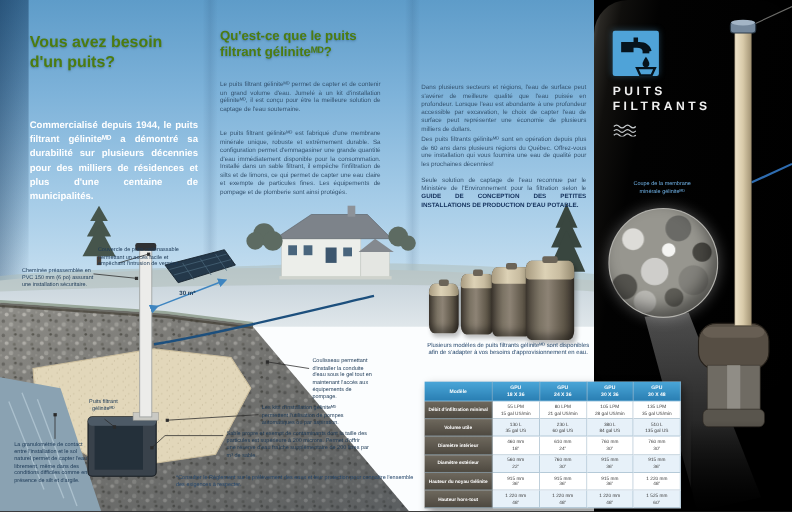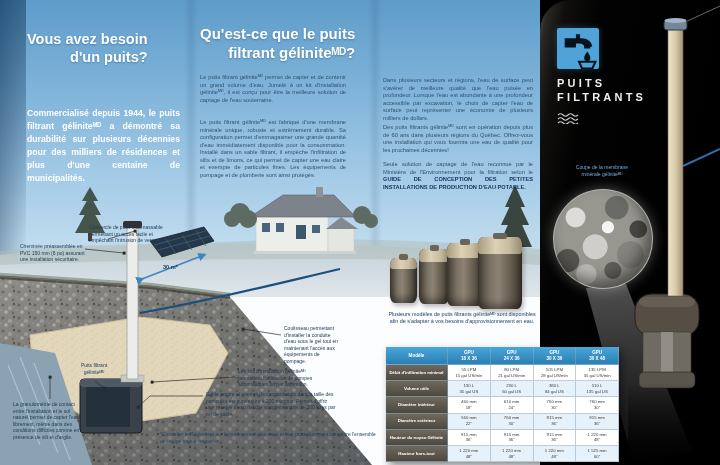--- a/index.html
+++ b/index.html
@@ -11,26 +11,26 @@
   
   .sky{left:0;top:0;width:540px;height:465px;
     background:linear-gradient(180deg,#5e9cc9 0%,#7db2d9 18%,#a7cde8 40%,#cfe4f2 60%,#eef6fb 78%,#ffffff 100%);}
   .left-edge{left:0;top:0;width:26px;height:465px;
     background-image:linear-gradient(to bottom,rgba(8,40,75,.45),rgba(8,40,75,0) 55%),
                      linear-gradient(to right,rgba(8,40,75,.30),rgba(8,40,75,0));}
   .fold{top:0;width:14px;height:465px;
     background:linear-gradient(to right,rgba(25,55,90,0),rgba(25,55,90,.12) 50%,rgba(25,55,90,0));}
 
   
-  .h{color:#ffffff;font-weight:bold;white-space:pre-line;
-     text-shadow:0 1px 2px rgba(10,50,90,.35);z-index:5;text-align:right;}
+  .h{color:#4d7c0f;font-weight:bold;white-space:pre-line;
+     text-shadow:0 1px 2px rgba(10,50,90,.35);z-index:5;}
   .h-left{left:27px;top:30px;font-size:14.5px;line-height:1.25;}
   .body-left{left:27px;top:91px;width:153px;font-size:8.7px;font-weight:bold;color:#fff;
      line-height:1.5;text-align:justify;z-index:5;margin-top:16px;}
-  .h-mid{left:200px;top:25px;font-size:15px;line-height:1.25;}
+  .h-mid{left:200px;top:25px;font-size:12px;line-height:1.25;}
   .h-right{left:383px;top:27px;font-size:10.5px;line-height:1.25;}
   .p{position:absolute;color:#33516d;font-size:5.7px;line-height:1.32;text-align:justify;z-index:5;}
   .guide{color:#14315c;font-weight:bold;}
 
   
   .co{position:absolute;color:#1d3a57;font-size:5px;line-height:1.32;z-index:6;}
   .dist{font-weight:bold;font-size:5.6px;color:#1d3a57;}
   .footnote{left:160px;top:431px;width:220px;font-size:5px;color:#24466b;line-height:1.35;z-index:6;}
 
   

